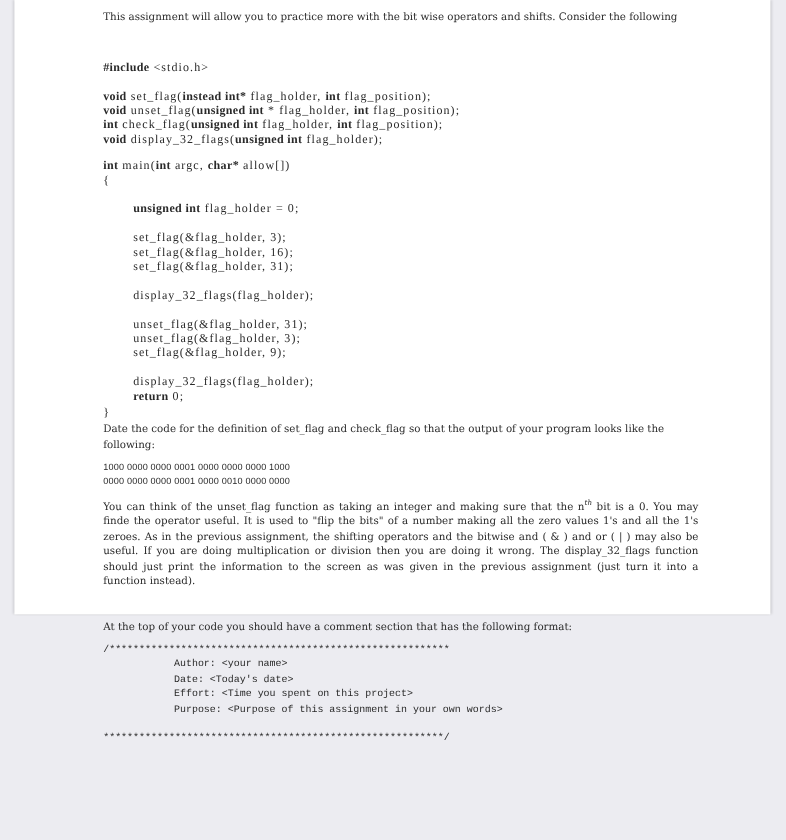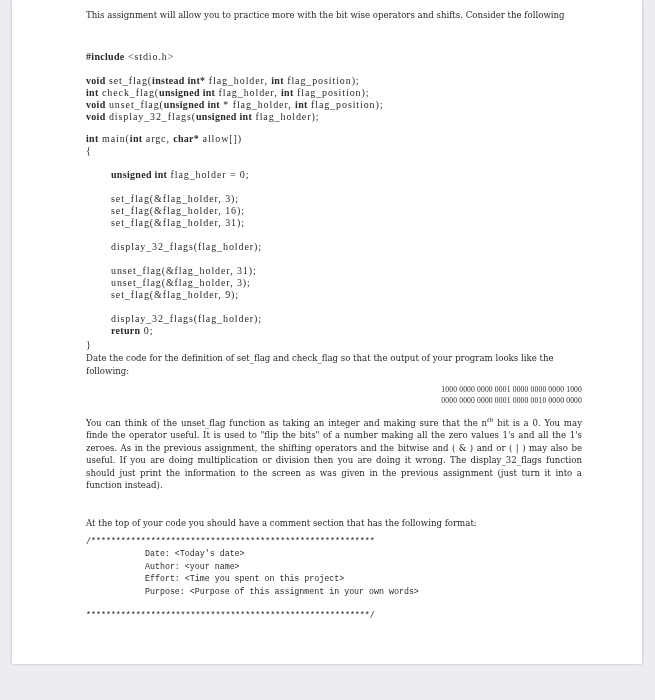--- a/index.html
+++ b/index.html
@@ -2,43 +2,43 @@
 <html><head>
   <meta charset="utf-8">
   <style>
     html, body { margin: 0; padding: 0; }
     body {
       width: 655px; height: 700px; overflow: hidden;
       background: #ececf1;
       position: relative;
     }
     .page {
-      position: absolute; left: 12px; top: 0; width: 630px; height: 664px;
+      position: absolute; left: 12px; top: 0; width: 630px; height: 512px;
       background: #ffffff;
       box-shadow: -1px 0 2px rgba(0,0,0,0.12), 1px 0 2px rgba(0,0,0,0.12);
     }
     .content {
       position: absolute; left: 74px; top: 9px; width: 496px;
       color: #2a2a2a;
     }
     .prose {
       font-family: "DejaVu Serif", "Liberation Serif", serif;
       font-size: 8.6px; line-height: 12.4px; margin: 0;
       text-align: justify;
     }
     .code {
       font-family: "Liberation Serif", "DejaVu Serif", serif;
       font-size: 10px; line-height: 12px; margin: 0;
       letter-spacing: 0.9px; white-space: pre; color: #2a2a2a;
     }
     .code b { font-weight: bold; letter-spacing: 0.3px; }
     .ind { padding-left: 25px; }
     .out {
-      font-family: Liberation Serif, serif;
-      font-size: 7.6px; line-height: 11px; letter-spacing: 0.15px; margin: 0; white-space: pre; text-align: right;
+      font-family: Liberation Sans, sans-serif;
+      font-size: 7.6px; line-height: 11px; letter-spacing: 0.15px; margin: 0; white-space: pre;
     }
     .mono {
       font-family: "Liberation Mono", "DejaVu Sans Mono", monospace;
       font-size: 8.3px; line-height: 12.4px; margin: 0; white-space: pre;
     }
     .mono-ind { padding-left: 59px; }
     sup { font-size: 6px; font-style: italic; }
   </style>
 </head>
 <body>
@@ -51,22 +51,22 @@
     </p>
 
     <div style="height:30px"></div>
 
     <div class="code"><b>#include</b><span> &lt;stdio.h&gt;</span></div>
 
     <div style="height:12px"></div>
 
     <div>
       <div class="code"><b>void</b><span> set_flag(</span><b>instead int*</b><span> flag_holder, </span><b>int</b><span> flag_position);</span></div>
+      <div class="code"><b>void</b><span> unset_flag(</span><b>unsigned int</b><span> * flag_holder, </span><b>int</b><span> flag_position);</span></div>
       <div class="code"><b>int</b><span> check_flag(</span><b>unsigned int</b><span> flag_holder, </span><b>int</b><span> flag_position);</span></div>
-      <div class="code"><b>void</b><span> unset_flag(</span><b>unsigned int</b><span> * flag_holder, </span><b>int</b><span> flag_position);</span></div>
       <div class="code"><b>void</b><span> display_32_flags(</span><b>unsigned int</b><span> flag_holder);</span></div>
     </div>
 
     <div style="height:10px"></div>
 
     <div class="code"><b>int</b><span> main(</span><b>int</b><span> argc, </span><b>char*</b><span> allow[])</span></div>
     <div class="code">{</div>
 
     <div style="height:12px"></div>
 
@@ -104,21 +104,21 @@
     <div class="out">0000 0000 0000 0001 0000 0010 0000 0000</div>
 
     <div style="height:8px"></div>
     <p class="prose"><span>You can think of the unset_flag function as taking an integer and making sure that the n</span><sup>th</sup><span> bit is a 0. You may finde the   operator useful. It is used to "flip the bits" of a number making all the zero values 1's and all the 1's zeroes. As in the previous assignment, the shifting operators and the bitwise and ( &amp; ) and or ( | ) may also be useful. If you are doing multiplication or division then you are doing it wrong. The display_32_flags function should just print the information to the screen as was given in the previous assignment (just turn it into a function instead).</span></p>
 
     <div style="height:25px"></div>
     <p class="prose">At the top of your code you should have a comment section that has the following format:</p>
 
     <div style="height:7px"></div>
     <div class="mono">/*********************************************************</div>
+    <div class="mono mono-ind">Author: &lt;your name&gt;</div>
     <div class="mono mono-ind">Date: &lt;Today's date&gt;</div>
-    <div class="mono mono-ind">Author: &lt;your name&gt;</div>
     <div class="mono mono-ind">Effort: &lt;Time you spent on this project&gt;</div>
     <div class="mono mono-ind">Purpose: &lt;Purpose of this assignment in your own words&gt;</div>
     <div style="height:12px"></div>
     <div class="mono">*********************************************************/</div>
 
   </div>
 </div>
 
 </body></html>

